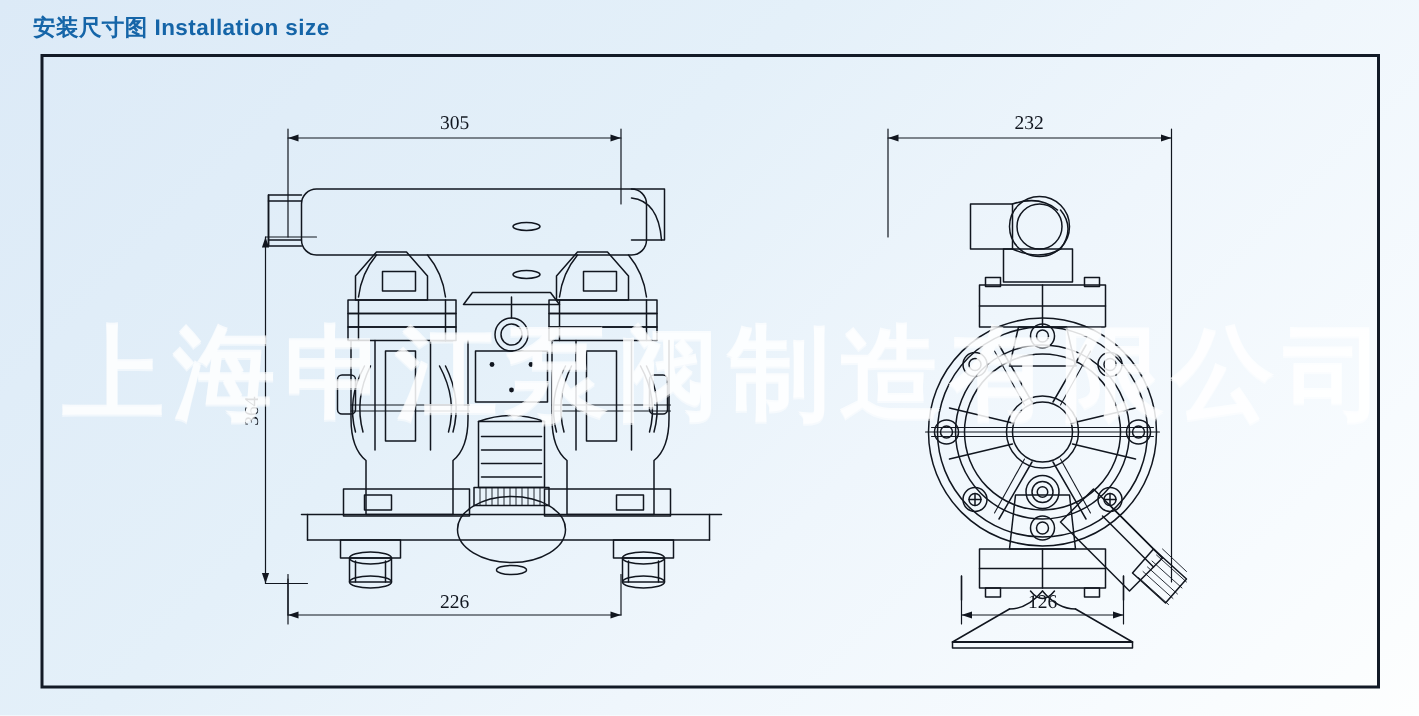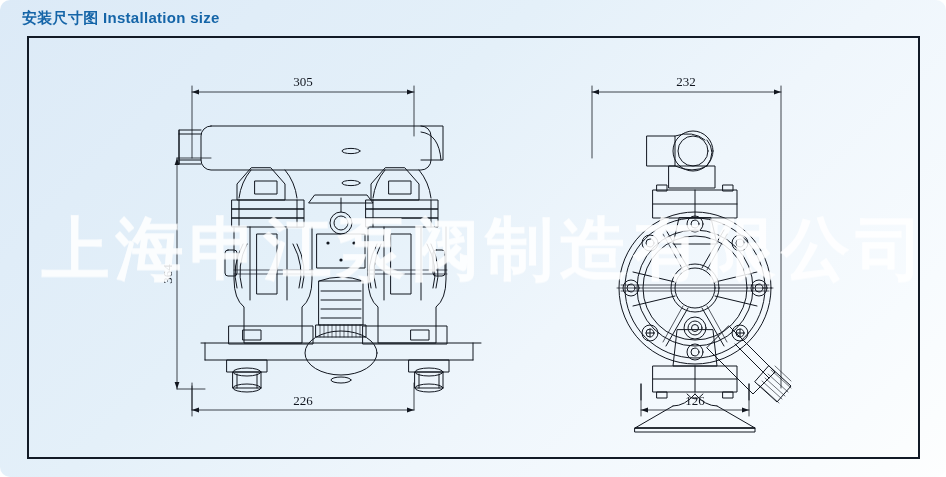--- a/index.html
+++ b/index.html
@@ -4,21 +4,20 @@
 <style>
   html,body{margin:0;padding:0;}
   body{
     width:946px;height:477px;overflow:hidden;
     font-family:"Liberation Sans", sans-serif;
     background:#ffffff;
   }
   #page{
     position:relative;width:946px;height:477px;
     background:linear-gradient(135deg,#dceaf7 0%,#e4f0f9 38%,#eff6fc 62%,#f7fbfe 85%,#fdfefe 100%);
-    border-radius:10px;
   }
   
   #header{
     position:absolute;left:0;top:0;width:946px;height:36px;
     display:flex;align-items:center;
     padding-left:22px;box-sizing:border-box;
   }
   #header .title{
     font-size:15px;font-weight:bold;color:#1565a8;
     letter-spacing:.3px;white-space:nowrap;

